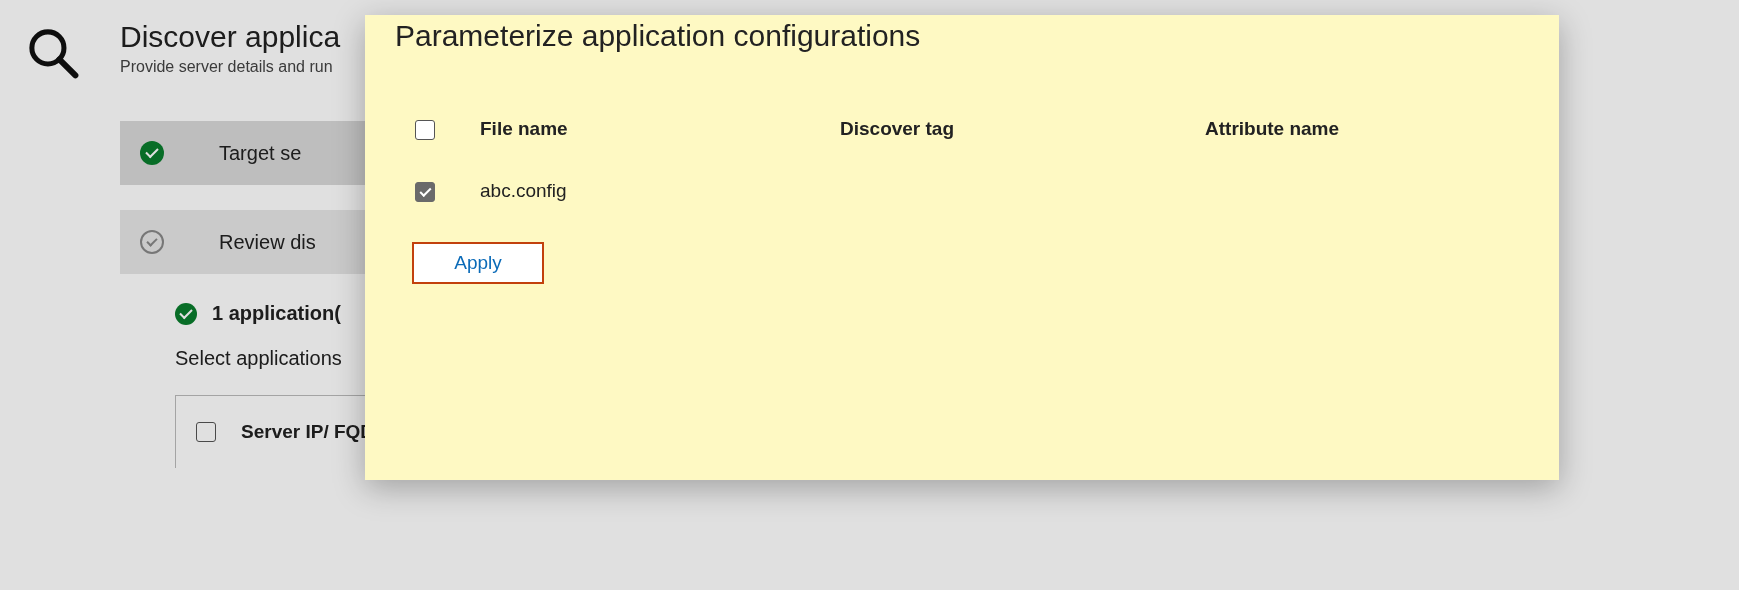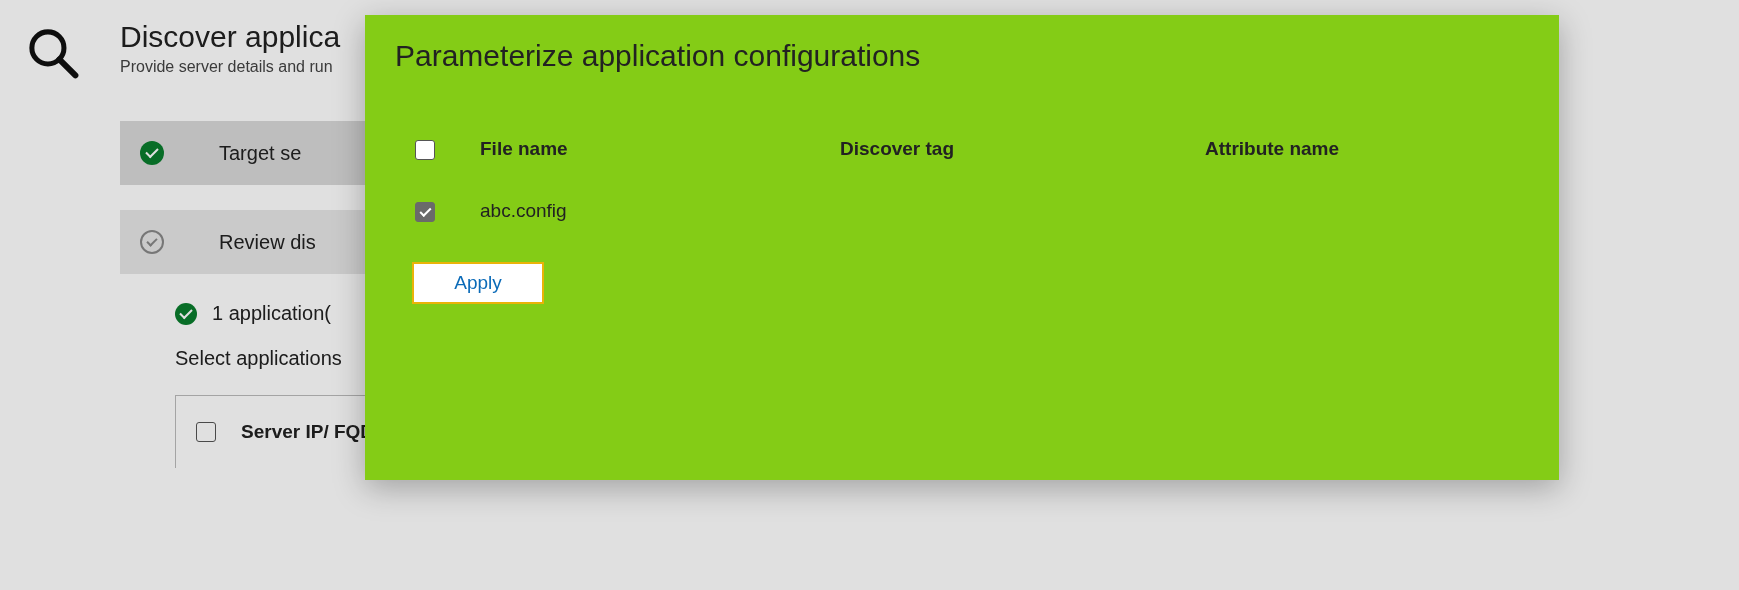--- a/index.html
+++ b/index.html
@@ -75,21 +75,21 @@
       transform: rotate(-45deg);
       margin-top: -3px;
     }
     .sub-row {
       margin-top: 28px;
       display: flex;
       align-items: center;
       padding-left: 55px;
     }
     .sub-row .step-circle { width: 22px; height: 22px; margin-right: 15px; }
-    .sub-text { font-size: 20px; color: #222; }
+    .sub-text { font-size: 20px; color: #222; font-weight: bold; }
     .select-label {
       margin-top: 22px;
       font-size: 20px;
       color: #222;
       padding-left: 55px;
     }
     .bg-table {
       margin-top: 25px;
       margin-left: 55px;
       width: 1100px;
@@ -117,23 +117,23 @@
     .bg-th3 { width: 215px; }
     .bg-th4 { width: 210px; }
     .bg-th5 { width: 180px; }
 
     
     .panel {
       position: absolute;
       top: 15px;
       left: 365px;
       right: 180px;
-      background: #84cc16;
+      background: #fef9c3;
       z-index: 2;
-      padding: 24px 30px 30px 30px;
+      padding: 4px 30px 30px 30px;
       box-shadow: 0 8px 30px rgba(0,0,0,0.28);
       min-height: 465px;
     }
     .panel-title {
       font-size: 30px;
       font-weight: 400;
       color: #222;
       margin-bottom: 30px;
     }
     .panel-desc {
@@ -174,21 +174,21 @@
     }
     .col-file { width: 360px; }
     .col-sec { width: 365px; }
     .col-attr { width: 250px; margin-top: 35px; }
     .col-sec-body { width: 215px; line-height: 1.4; }
     .col-sec-wrap { width: 365px; }
     .apply-btn {
       margin-left: 17px;
       width: 132px;
       height: 42px;
-      border: 2px solid #eab308;
+      border: 2px solid #c2410c;
       background: #fff;
       color: #0b6bb8;
       font-size: 19px;
       display: flex;
       align-items: center;
       justify-content: center;
       cursor: pointer;
     }
   </style>
 </head>

